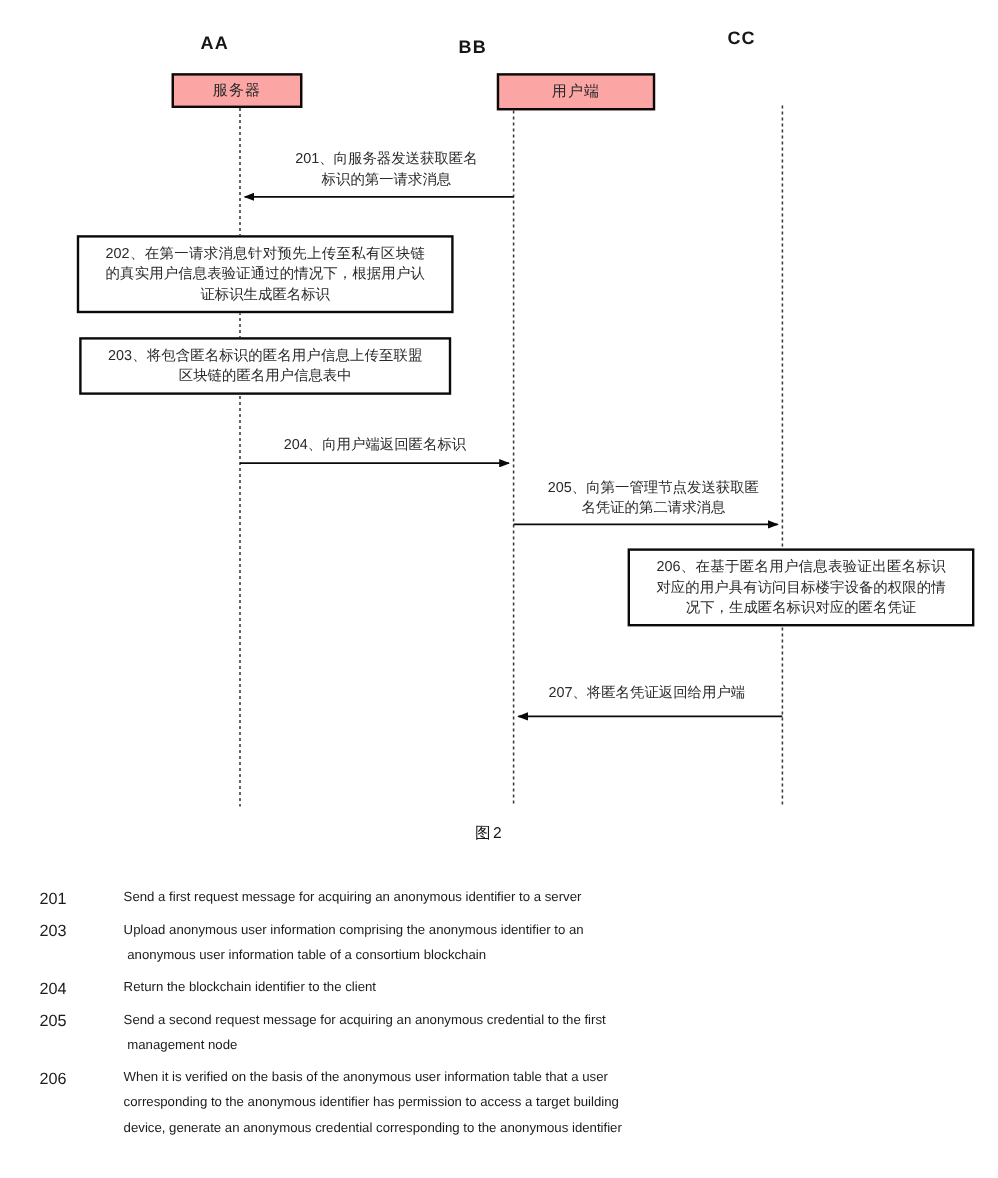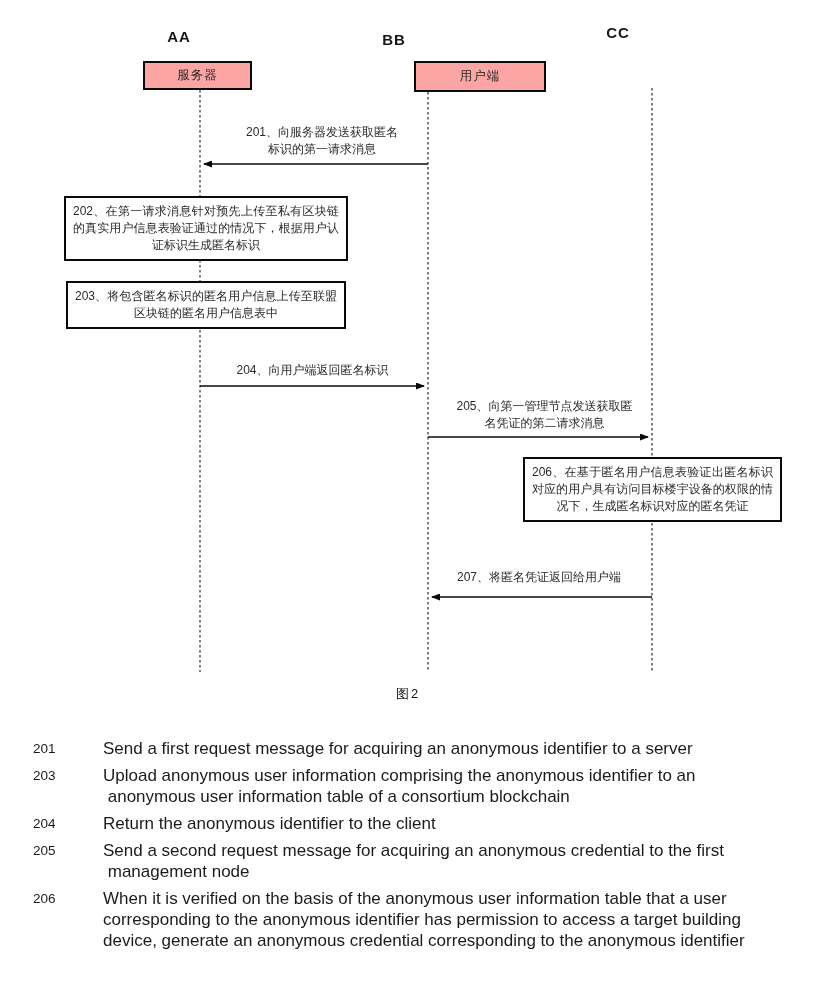--- a/index.html
+++ b/index.html
@@ -20,33 +20,33 @@
   }
   .msg-label{
     position:absolute;font-size:12px;line-height:17px;color:#2a2a2a;
     white-space:pre-wrap;
     text-align:center;
   }
   .msg-label.center{text-align:center;}
   .note-box{
     position:absolute;border:2px solid #0a0a0a;background:#fff;
     font-size:12px;line-height:17px;color:#2a2a2a;
-    padding:5px 7px;text-align:justify;text-align-last:center;
+    padding:5px 22px;text-align:justify;text-align-last:center;
   }
   .fig-caption{
     position:absolute;width:100px;text-align:center;
     font-size:13px;color:#161616;letter-spacing:2px;
   }
   .legend{position:absolute;left:27px;top:732px;width:778px;}
   .legend-item{display:flex;align-items:flex-start;margin:6px;}
   .legend-num{
     flex:0 0 70px;font-size:13.5px;line-height:21px;color:#1b1b1b;
   }
   .legend-text{
-    flex:1;font-size:17px;line-height:21px;color:#1b1b1b;
+    flex:1;font-size:11px;line-height:21px;color:#1b1b1b;
     white-space:pre-wrap;
   }
 </style>
 </head>
 <body>
 
 <div class="page">
 
   <div class="diagram">
 
@@ -93,21 +93,21 @@
       <span class="legend-num">201</span>
       <span class="legend-text">Send a first request message for acquiring an anonymous identifier to a server</span>
     </div>
     <div class="legend-item">
       <span class="legend-num">203</span>
       <span class="legend-text">Upload anonymous user information comprising the anonymous identifier to an
  anonymous user information table of a consortium blockchain</span>
     </div>
     <div class="legend-item">
       <span class="legend-num">204</span>
-      <span class="legend-text">Return the anonymous identifier to the client</span>
+      <span class="legend-text">Return the blockchain identifier to the client</span>
     </div>
     <div class="legend-item">
       <span class="legend-num">205</span>
       <span class="legend-text">Send a second request message for acquiring an anonymous credential to the first
  management node</span>
     </div>
     <div class="legend-item">
       <span class="legend-num">206</span>
       <span class="legend-text">When it is verified on the basis of the anonymous user information table that a user
 corresponding to the anonymous identifier has permission to access a target building

